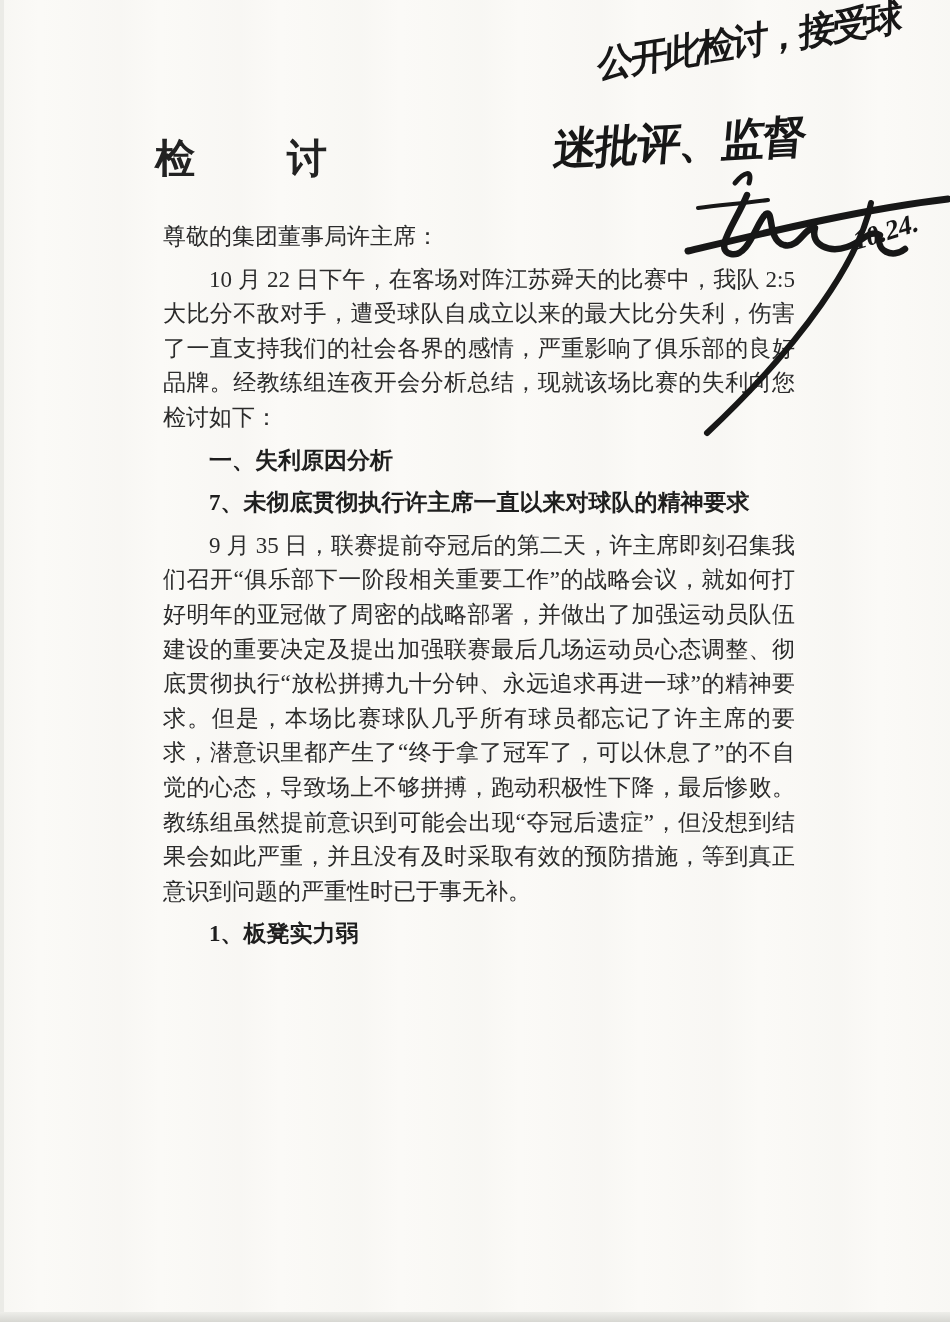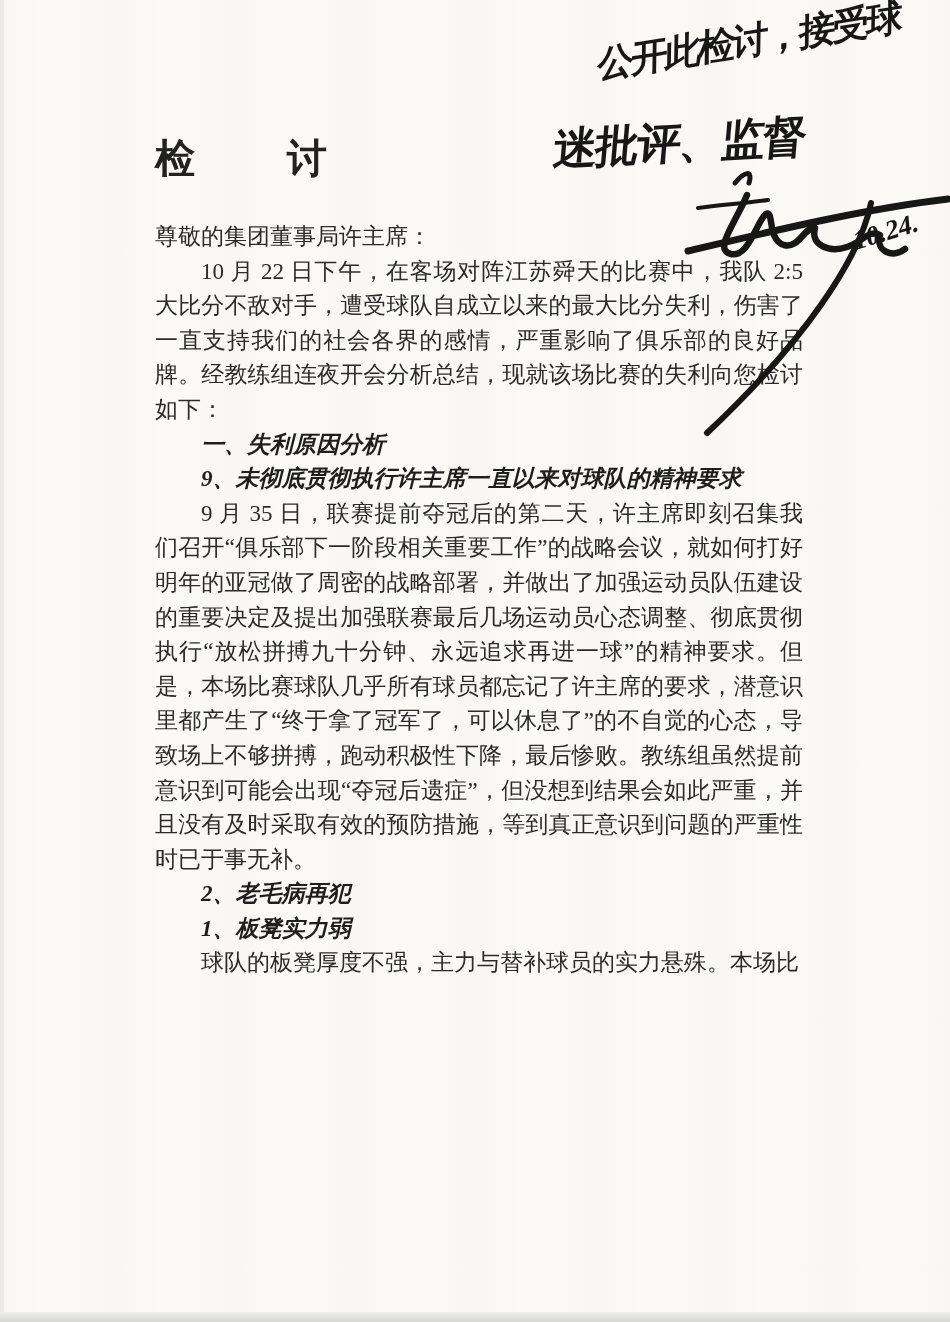--- a/index.html
+++ b/index.html
@@ -26,24 +26,24 @@
   }
   .doc{
     position:absolute;left:155px;top:138px;width:648px;
     color:#2b2b2b;font-size:23px;line-height:34.6px;
   }
   .title{
     margin:0 0 40px 0;
     font-size:40px;line-height:42px;font-weight:bold;color:#222;
   }
   .title-text{letter-spacing:2.3em;margin-right:-2.3em;}
-  .doc p{margin:0;text-align:justify;}
+  .doc p{margin:8px;text-align:justify;}
   .salutation{text-indent:0;}
   .para{text-indent:2em;}
-  .heading{font-weight:bold;color:#1e1e1e;text-indent:2em;font-style:italic;}
+  .heading{font-weight:bold;color:#1e1e1e;text-indent:2em;}
   
   .hw{
     position:absolute;color:#171717;font-weight:bold;
     white-space:nowrap;z-index:5;
   }
   .hw1{
     left:598px;top:40px;font-size:37px;letter-spacing:-3px;
     transform:rotate(-9deg) skewX(-10deg);transform-origin:left top;
   }
   .hw2{
@@ -63,30 +63,28 @@
 
   <div class="doc">
     <h1 class="title"><span class="title-text">检讨</span></h1>
 
     <p class="salutation">尊敬的集团董事局许主席：</p>
 
     <p class="para">10 月 22 日下午，在客场对阵江苏舜天的比赛中，我队 2:5 大比分不敌对手，遭受球队自成立以来的最大比分失利，伤害了一直支持我们的社会各界的感情，严重影响了俱乐部的良好品牌。经教练组连夜开会分析总结，现就该场比赛的失利向您检讨如下：</p>
 
     <p class="heading">一、失利原因分析</p>
 
-    <p class="heading">9、未彻底贯彻执行许主席一直以来对球队的精神要求</p>
+    <p class="heading">7、未彻底贯彻执行许主席一直以来对球队的精神要求</p>
 
     <p class="para">9 月 35 日，联赛提前夺冠后的第二天，许主席即刻召集我们召开“俱乐部下一阶段相关重要工作”的战略会议，就如何打好明年的亚冠做了周密的战略部署，并做出了加强运动员队伍建设的重要决定及提出加强联赛最后几场运动员心态调整、彻底贯彻执行“放松拼搏九十分钟、永远追求再进一球”的精神要求。但是，本场比赛球队几乎所有球员都忘记了许主席的要求，潜意识里都产生了“终于拿了冠军了，可以休息了”的不自觉的心态，导致场上不够拼搏，跑动积极性下降，最后惨败。教练组虽然提前意识到可能会出现“夺冠后遗症”，但没想到结果会如此严重，并且没有及时采取有效的预防措施，等到真正意识到问题的严重性时已于事无补。</p>
 
-    <p class="heading">2、老毛病再犯</p>
 
 
     <p class="heading">1、板凳实力弱</p>
 
-    <p class="para">球队的板凳厚度不强，主力与替补球员的实力悬殊。本场比</p>
   </div>
 
   <div class="hw hw1">公开此检讨，接受球</div>
 
   <div class="hw hw2">迷批评、监督</div>
 
   <div class="hw hw-date">10.24.</div>
 
   <svg class="sig-svg" width="950" height="1322" viewBox="0 0 950 1322">
     <g stroke="#171717" fill="none" stroke-linecap="round" stroke-linejoin="round">

